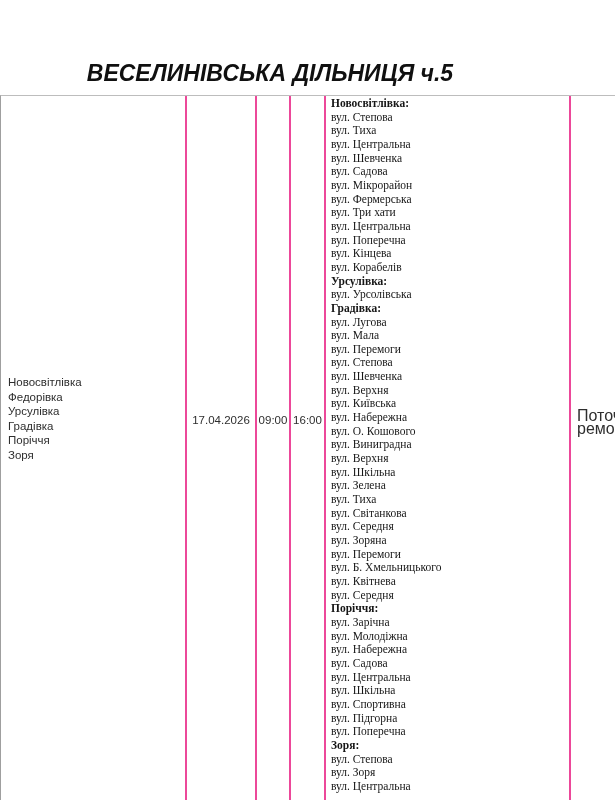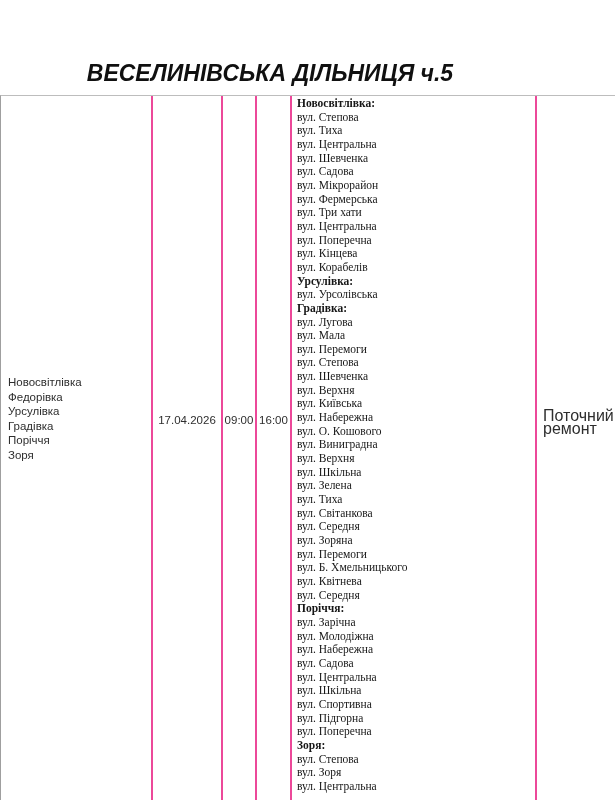--- a/index.html
+++ b/index.html
@@ -36,21 +36,21 @@
     box-sizing: border-box;
     border-top: 1px solid #bdbdbd;
     border-left: 1px solid #9f9f9f;
   }
   .cell {
     box-sizing: border-box;
     border-right: 2px solid #ec4899;
     overflow: hidden;
   }
   .col-settlements {
-    width: 152px;
+    width: 186px;
     padding: 279px 2px 0 7px;
     font-size: 11.5px;
     line-height: 14.6px;
     color: #2e2e2e;
   }
   .col-date {
     width: 70px;
     padding-top: 318px;
     text-align: center;
     font-size: 11.5px;

